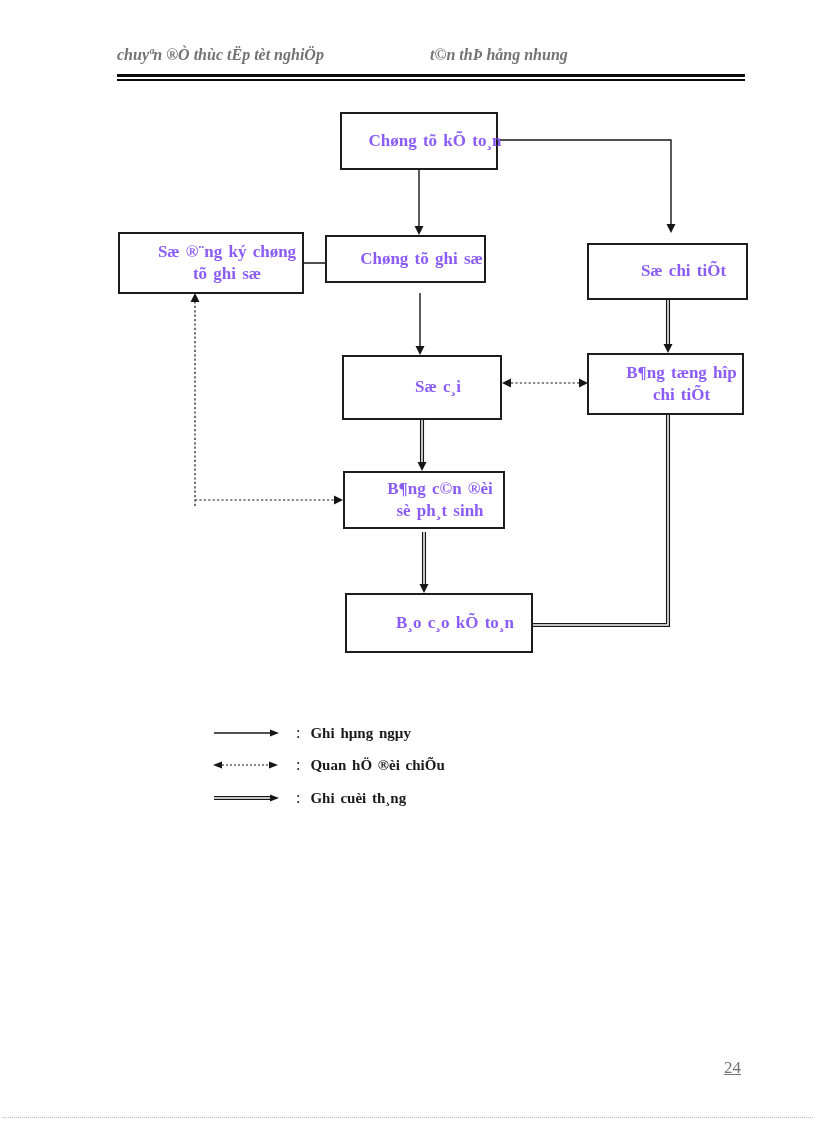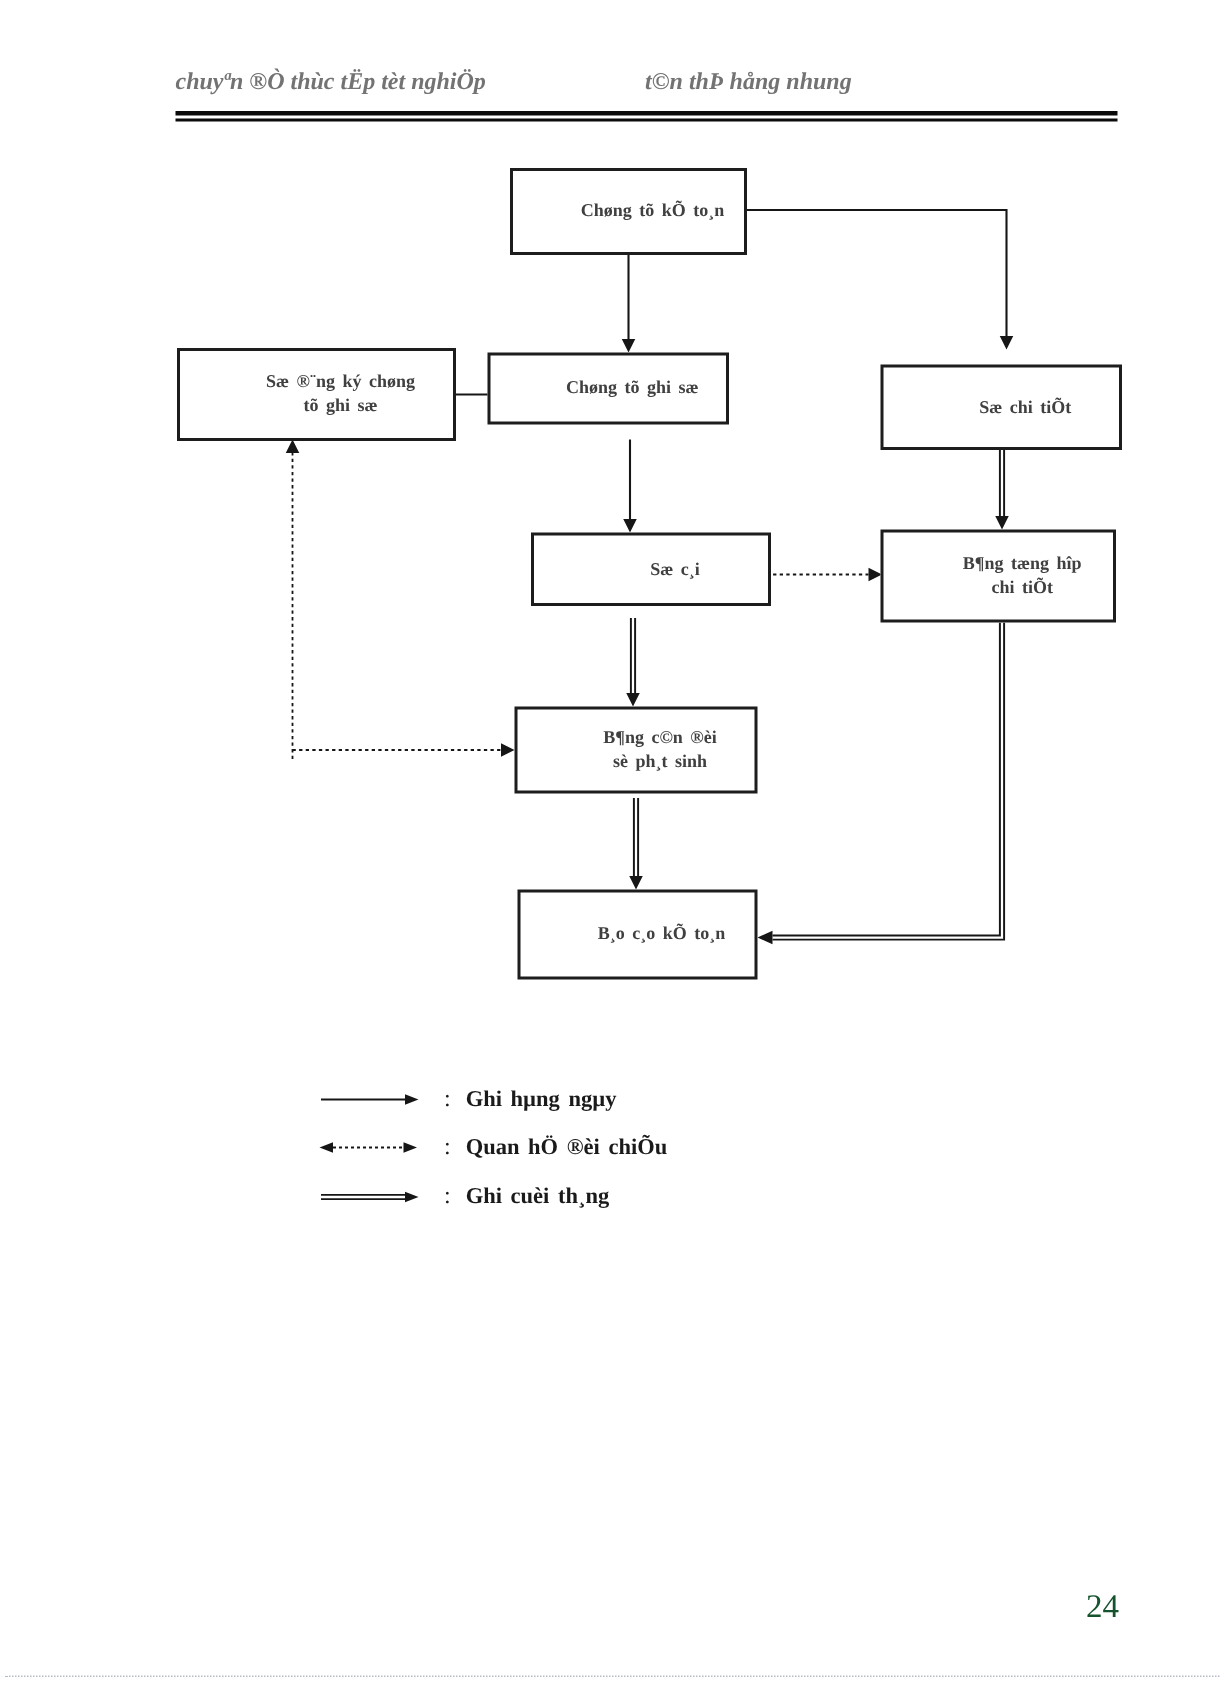--- a/index.html
+++ b/index.html
@@ -10,32 +10,32 @@
   }
   
   .hdr{position:absolute;top:46px;font-size:16px;font-weight:bold;font-style:italic;color:#737373;white-space:nowrap;}
   .hdr-left{left:117px;}
   .hdr-right{left:430px;}
   .header-rule{position:absolute;left:117px;top:74px;width:628px;height:7px;
     border-top:3px solid #0b0b0b;border-bottom:2px solid #0b0b0b;box-sizing:border-box;}
   
   .fbox{position:absolute;box-sizing:border-box;border:2px solid #1d1d1d;background:#ffffff;
     display:flex;flex-direction:column;align-items:center;justify-content:center;
-    text-align:center;font-size:12px;font-weight:600;line-height:1.3;color:#404040;
+    text-align:center;font-size:17px;font-weight:600;line-height:1.3;color:#8b5cf6;
     word-spacing:2px;z-index:2;padding-left:32px;}
   .fbox span{display:block;white-space:nowrap;}
   
   svg.connectors{position:absolute;left:0;top:0;z-index:1;}
   
   .legend-row{position:absolute;left:212px;display:flex;align-items:center;height:18px;font-size:15px;color:#1a1a1a;z-index:2;}
   .legend-row .lg-arrow{flex:0 0 70px;margin-right:14px;}
   .legend-row .lg-colon{margin-right:10px;font-size:16px;}
   .legend-row .lg-label{white-space:nowrap;word-spacing:2px;font-weight:bold;}
   
-  .pagenum{position:absolute;left:724px;top:1058px;font-size:22px;color:#14532d;}
+  .pagenum{position:absolute;left:724px;top:1058px;font-size:17px;color:#737373;text-decoration:underline;}
   .bottom-rule{position:absolute;left:3px;width:810px;top:1117px;border-top:1px dotted #b6bcc4;}
 </style>
 </head>
 <body>
 
 <div class="hdr hdr-left">chuyªn ®Ò thùc tËp tèt nghiÖp</div>
 <div class="hdr hdr-right">t©n thÞ hång nhung</div>
 <div class="header-rule"></div>
 
 <svg class="connectors" width="816" height="1123" viewBox="0 0 816 1123">
@@ -98,35 +98,35 @@
 
 <div class="fbox" style="left:118px;top:232px;width:186px;height:62px">
   <span>Sæ ®¨ng ký chøng</span>
   <span>tõ ghi sæ</span>
 </div>
 
 <div class="fbox" style="left:587px;top:243px;width:161px;height:57px">
   <span>Sæ chi tiÕt</span>
 </div>
 
-<div class="fbox" style="left:354px;top:355px;width:160px;height:49px">
+<div class="fbox" style="left:342px;top:355px;width:160px;height:65px">
   <span>Sæ c¸i</span>
 </div>
 
 <div class="fbox" style="left:587px;top:353px;width:157px;height:62px">
   <span>B¶ng tæng hîp</span>
   <span>chi tiÕt</span>
 </div>
 
 <div class="fbox" style="left:343px;top:471px;width:162px;height:58px">
   <span>B¶ng c©n ®èi</span>
   <span>sè ph¸t sinh</span>
 </div>
 
-<div class="fbox" style="left:345px;top:593px;width:160px;height:60px">
+<div class="fbox" style="left:345px;top:593px;width:188px;height:60px">
   <span>B¸o c¸o kÕ to¸n</span>
 </div>
 
 <div class="legend-row" style="top:724px">
   <svg class="lg-arrow" width="70" height="12" viewBox="0 0 70 12">
     <line x1="2" y1="6" x2="58" y2="6" stroke="#161616" stroke-width="1.3"></line>
     <polygon points="58,2.5 58,9.5 67,6" fill="#161616"></polygon>
   </svg>
   <span class="lg-colon">:</span>
   <span class="lg-label">Ghi hµng ngµy</span>

